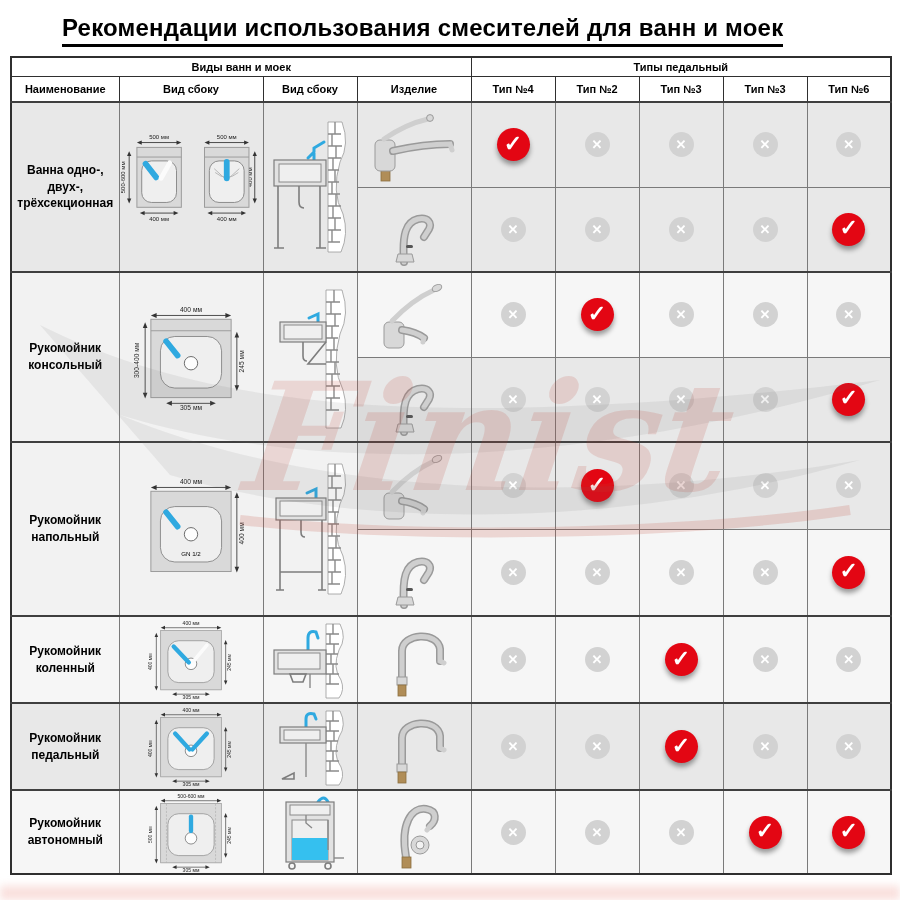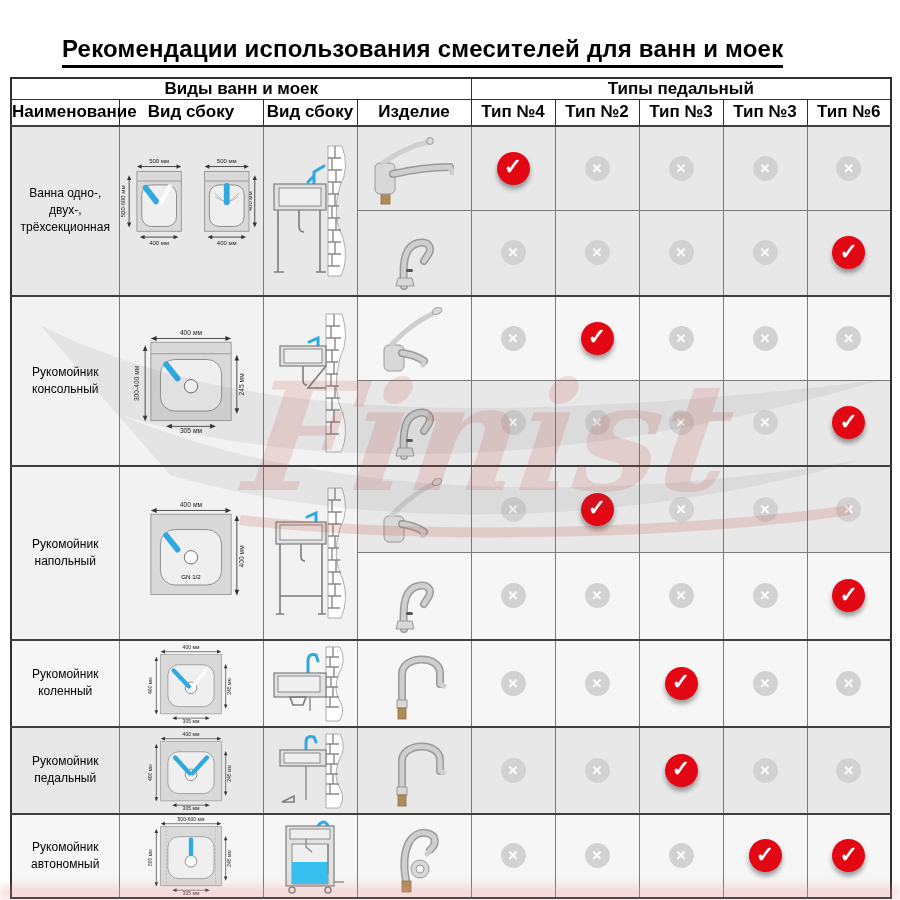--- a/index.html
+++ b/index.html
@@ -1,35 +1,35 @@
 <!DOCTYPE html>
 <html><head>
 <meta charset="utf-8">
 <style>
   html,body{margin:0;padding:0;background:#fff;}
   .page{position:relative;width:900px;height:900px;background:#fff;overflow:hidden;
         font-family:"Liberation Sans",sans-serif;color:#000;}
   
   .title-wrap{margin:14px 0 0 62px;}
   .page-title{display:inline-block;font-size:24px;font-weight:bold;
-              border-bottom:3px solid #000;padding-bottom:2px;letter-spacing:.2px;margin-top:21px;}
+              border-bottom:3px solid #000;padding-bottom:2px;letter-spacing:.2px;}
   
   table.rec{border-collapse:collapse;table-layout:fixed;width:880px;margin:9px 0 0 10px;
             border:2px solid #2f2f2f;}
   table.rec th,table.rec td{border:1px solid #7a7a7a;padding:0;vertical-align:middle;}
-  thead th{background:#fff;font-size:17px;font-weight:bold;border:1px solid #2f2f2f !important;}
+  thead th{background:#fff;font-size:11px;font-weight:bold;border:1px solid #2f2f2f !important;}
   tr.ghead{height:19px;}
   tr.chead{height:26px;margin-left:7px;}
   tr.main-start>td{border-top:2px solid #3f3f3f;}
   tr.h85{height:85px;} tr.h87{height:87px;} tr.h84{height:84px;}
   tr.shade-d>td{background:#e8e8e8;}
   tr.shade-l>td{background:#f6f6f6;}
   td.bg-d{background:#e8e8e8 !important;}
   td.bg-l{background:#f2f2f2 !important;}
-  td.name-cell{font-weight:normal;font-size:12px;text-align:center;white-space:pre-line;line-height:1.4;}
+  td.name-cell{font-weight:bold;font-size:12px;text-align:center;white-space:pre-line;line-height:1.4;}
   td.view-cell,td.product-cell{text-align:center;}
   td.type-cell{text-align:center;}
   
   .mark{display:inline-flex;align-items:center;justify-content:center;border-radius:50%;}
   .mark[data-state="yes"]{width:33px;height:33px;background:#e30613;box-shadow:0 4px 5px rgba(0,0,0,.38);}
   .mark[data-state="yes"]::after{content:"✓";color:#fff;font-size:22px;font-weight:bold;line-height:1;transform:translateY(-1px);}
   .mark[data-state="no"]{width:25px;height:25px;background:#d2d2d2;}
   .mark[data-state="no"]::after{content:"✕";color:#fff;font-size:13px;font-weight:bold;line-height:1;}
   
   svg{display:block;margin:0 auto;}

